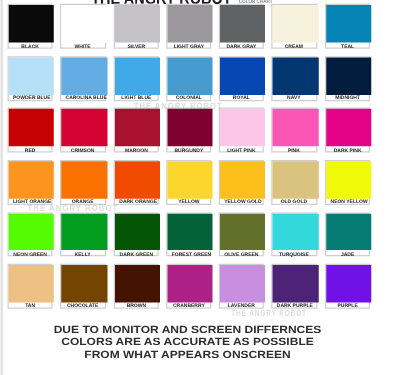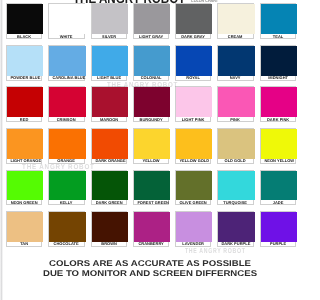--- a/index.html
+++ b/index.html
@@ -327,20 +327,23 @@
     </div>
 
   <div class="wmlayer" id="wmlayer">
       <div class="wm" style="left: 107px; top: 81.3px; transform: scale(0.855, 1);">THE ANGRY ROBOT</div>
       <div class="wm" style="left: 22px; top: 163.2px; transform: scale(0.875, 1);">THE ANGRY ROBOT</div>
       <div class="wm" style="left: 185.3px; top: 246.7px; transform: scale(0.728, 1);">THE ANGRY ROBOT</div>
     </div>
 
   <div class="footer">
       <div class="fline">
+        <span>DUE TO MONITOR AND SCREEN DIFFERNCES</span>
+      </div>
+      <div class="fline">
         <span>COLORS ARE AS ACCURATE AS POSSIBLE</span>
       </div>
       <div class="fline">
-        <span>DUE TO MONITOR AND SCREEN DIFFERNCES</span>
+        <span>FROM WHAT APPEARS ONSCREEN</span>
       </div>
     </div>
 
 </div>
 
 </body></html>

